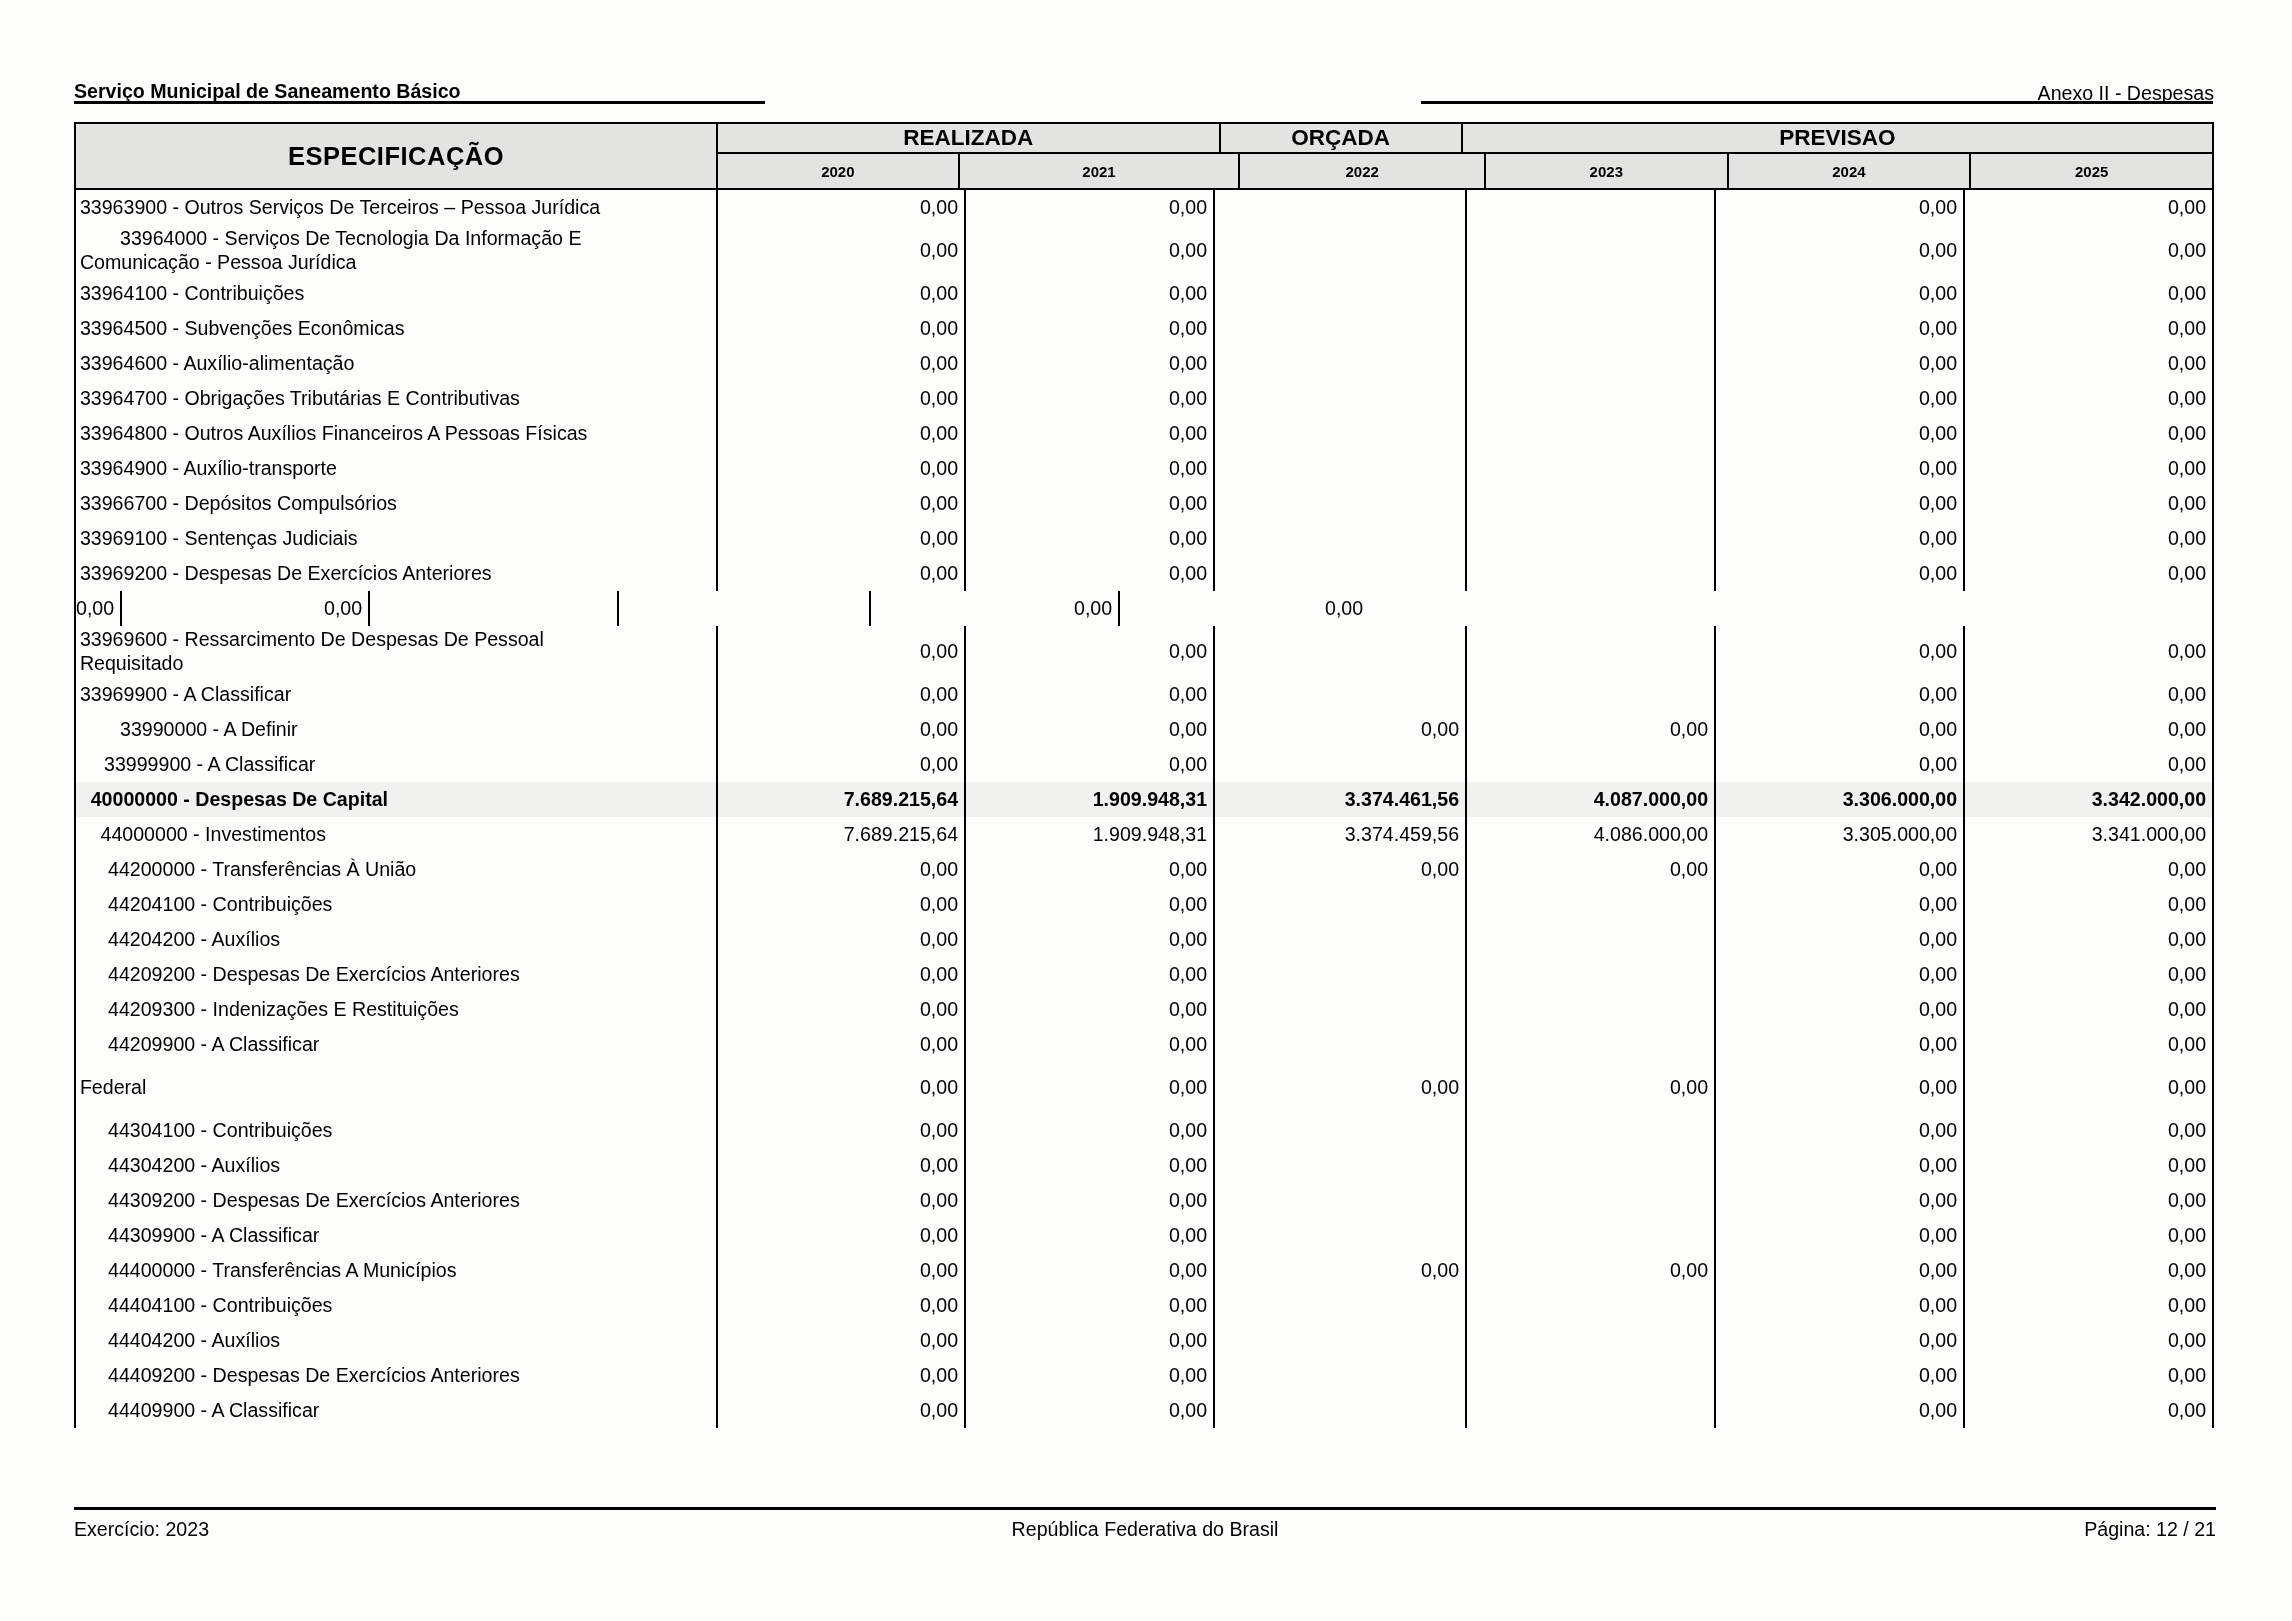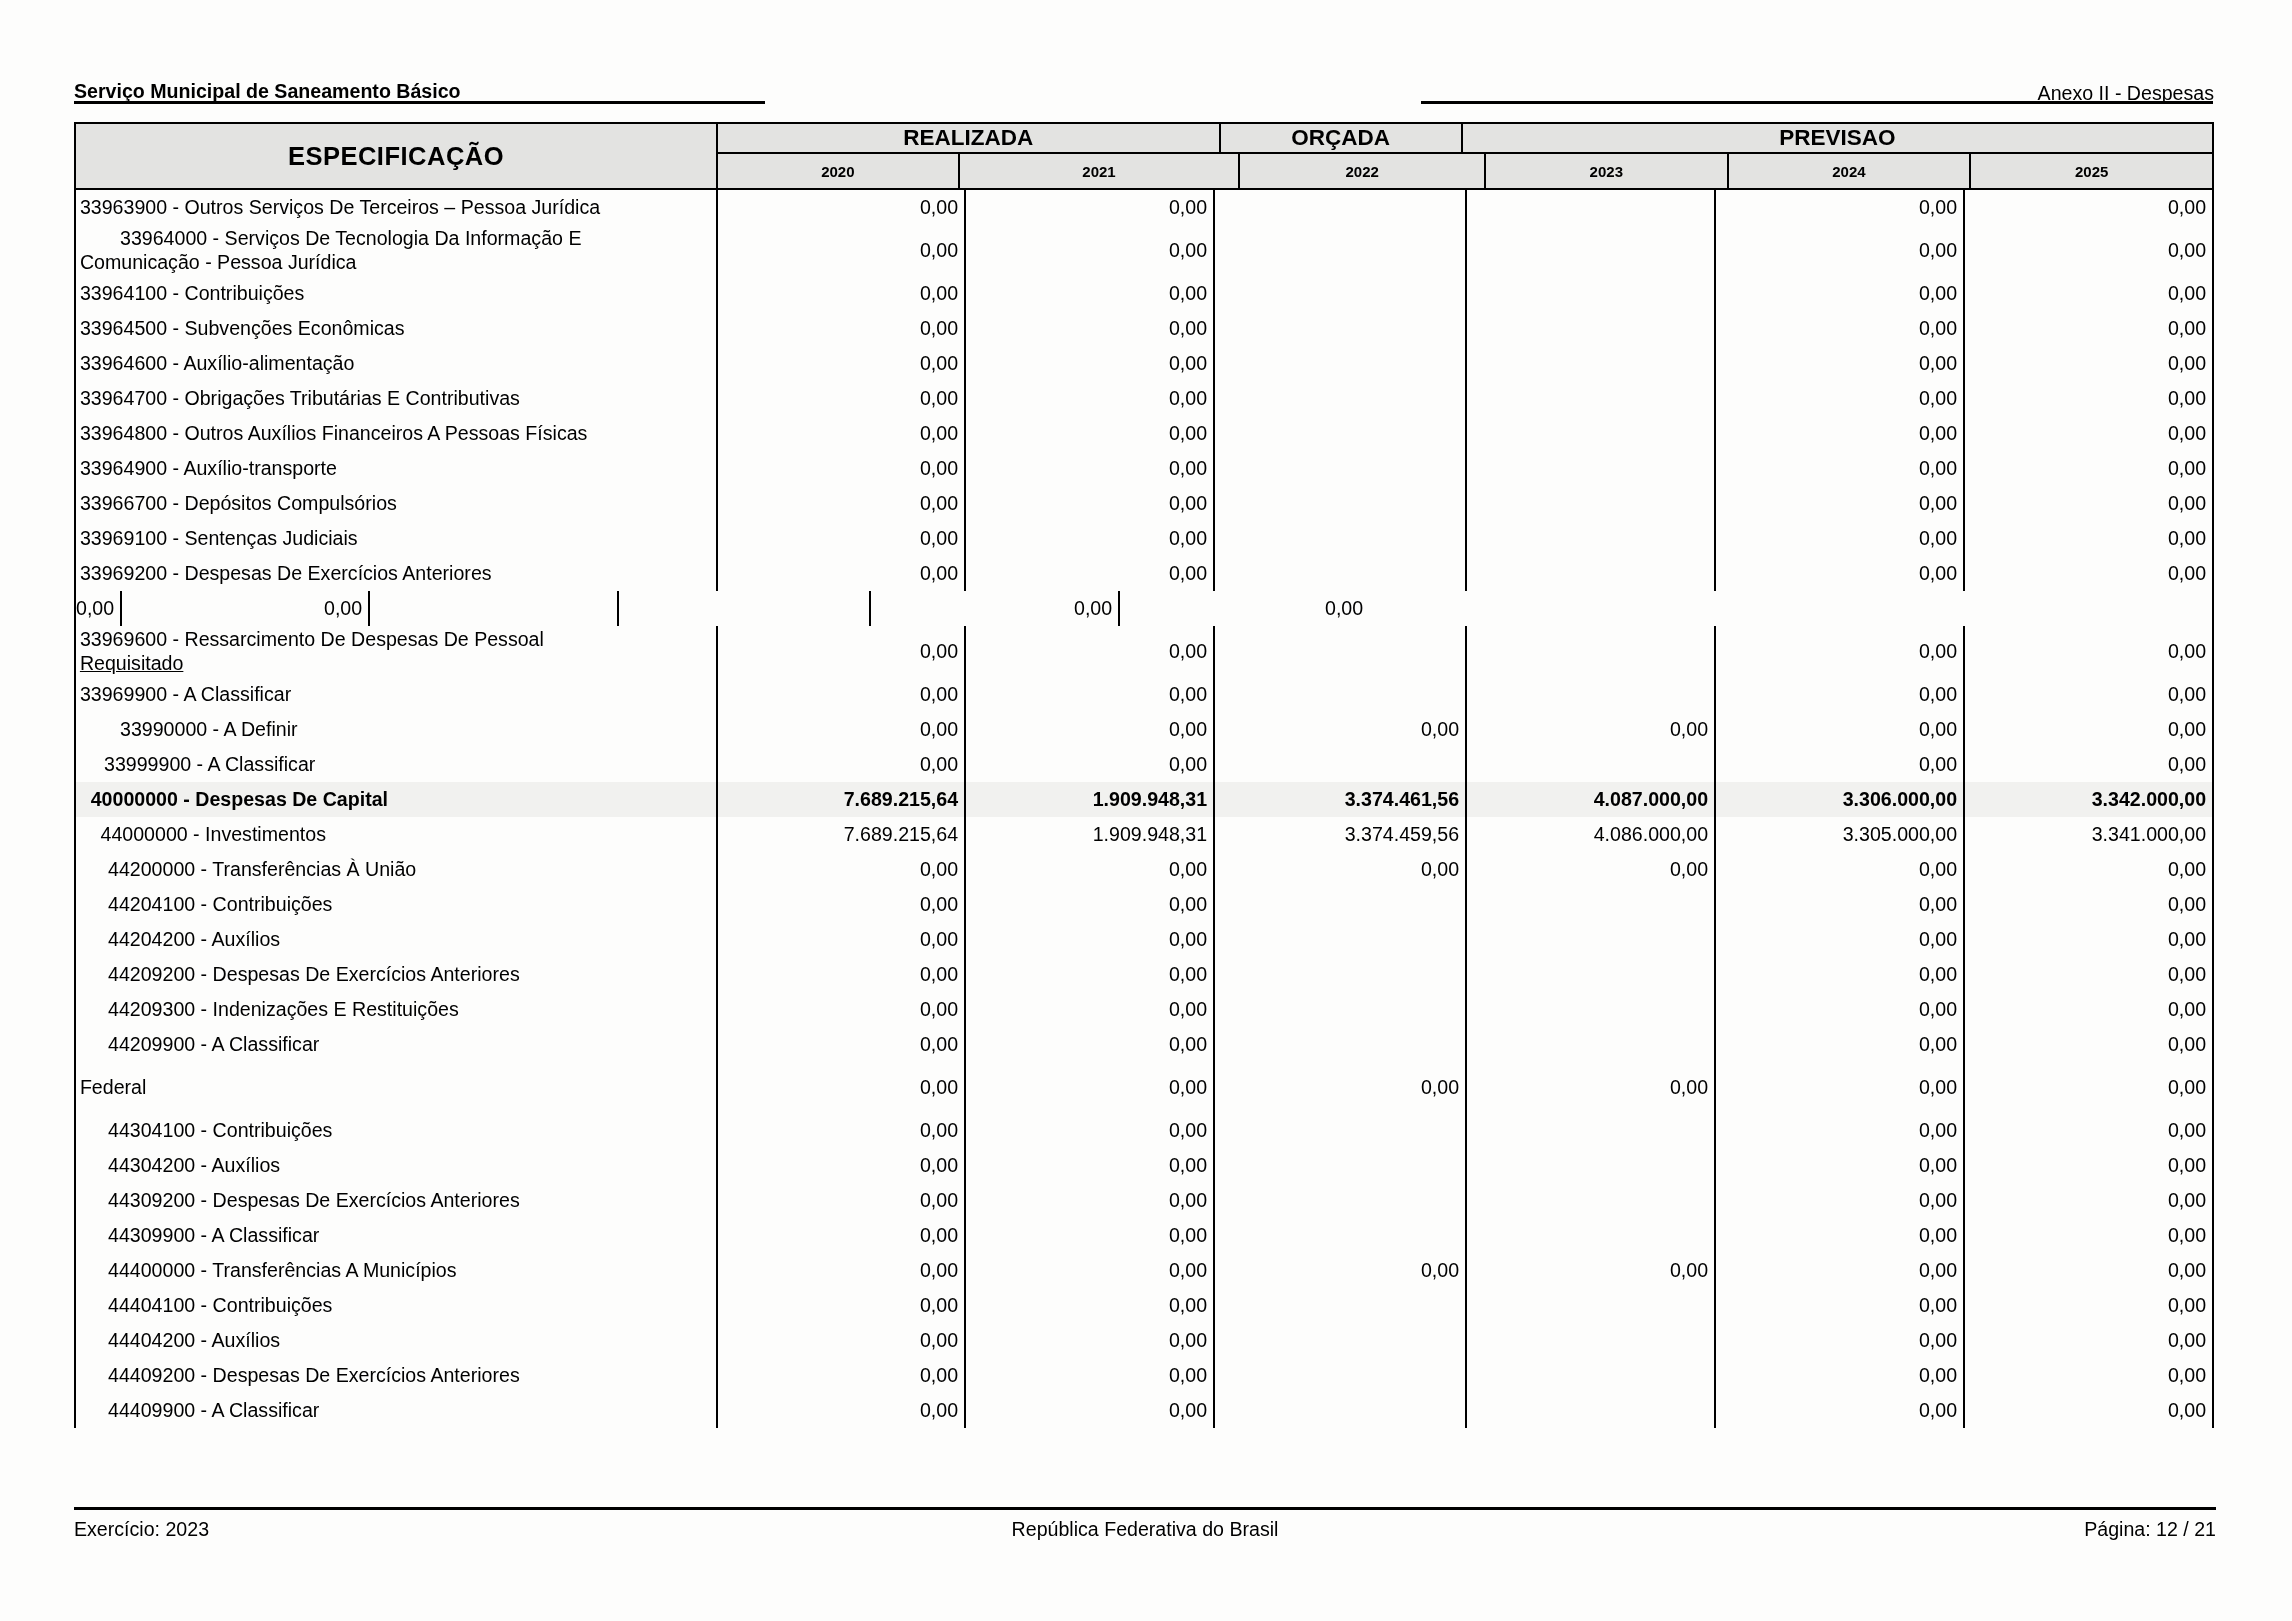--- a/index.html
+++ b/index.html
@@ -230,21 +230,21 @@
         <div class="cell val">0,00</div>
         <div class="cell val">0,00</div>
         <div class="cell val"></div>
         <div class="cell val"></div>
         <div class="cell val">0,00</div>
         <div class="cell val">0,00</div>
       </div>
       <div class="trow tall">
         <div class="cell spec">
           <div class="line" style="padding-left: 3.9px;">33969600 - Ressarcimento De Despesas De Pessoal</div>
-          <div class="line" style="padding-left: 3.9px; text-decoration: underline;">Requisitado</div>
+          <div class="line" style="padding-left: 3.9px;">Requisitado</div>
         </div>
         <div class="cell val">0,00</div>
         <div class="cell val">0,00</div>
         <div class="cell val"></div>
         <div class="cell val"></div>
         <div class="cell val">0,00</div>
         <div class="cell val">0,00</div>
       </div>
       <div class="trow">
         <div class="cell spec">

